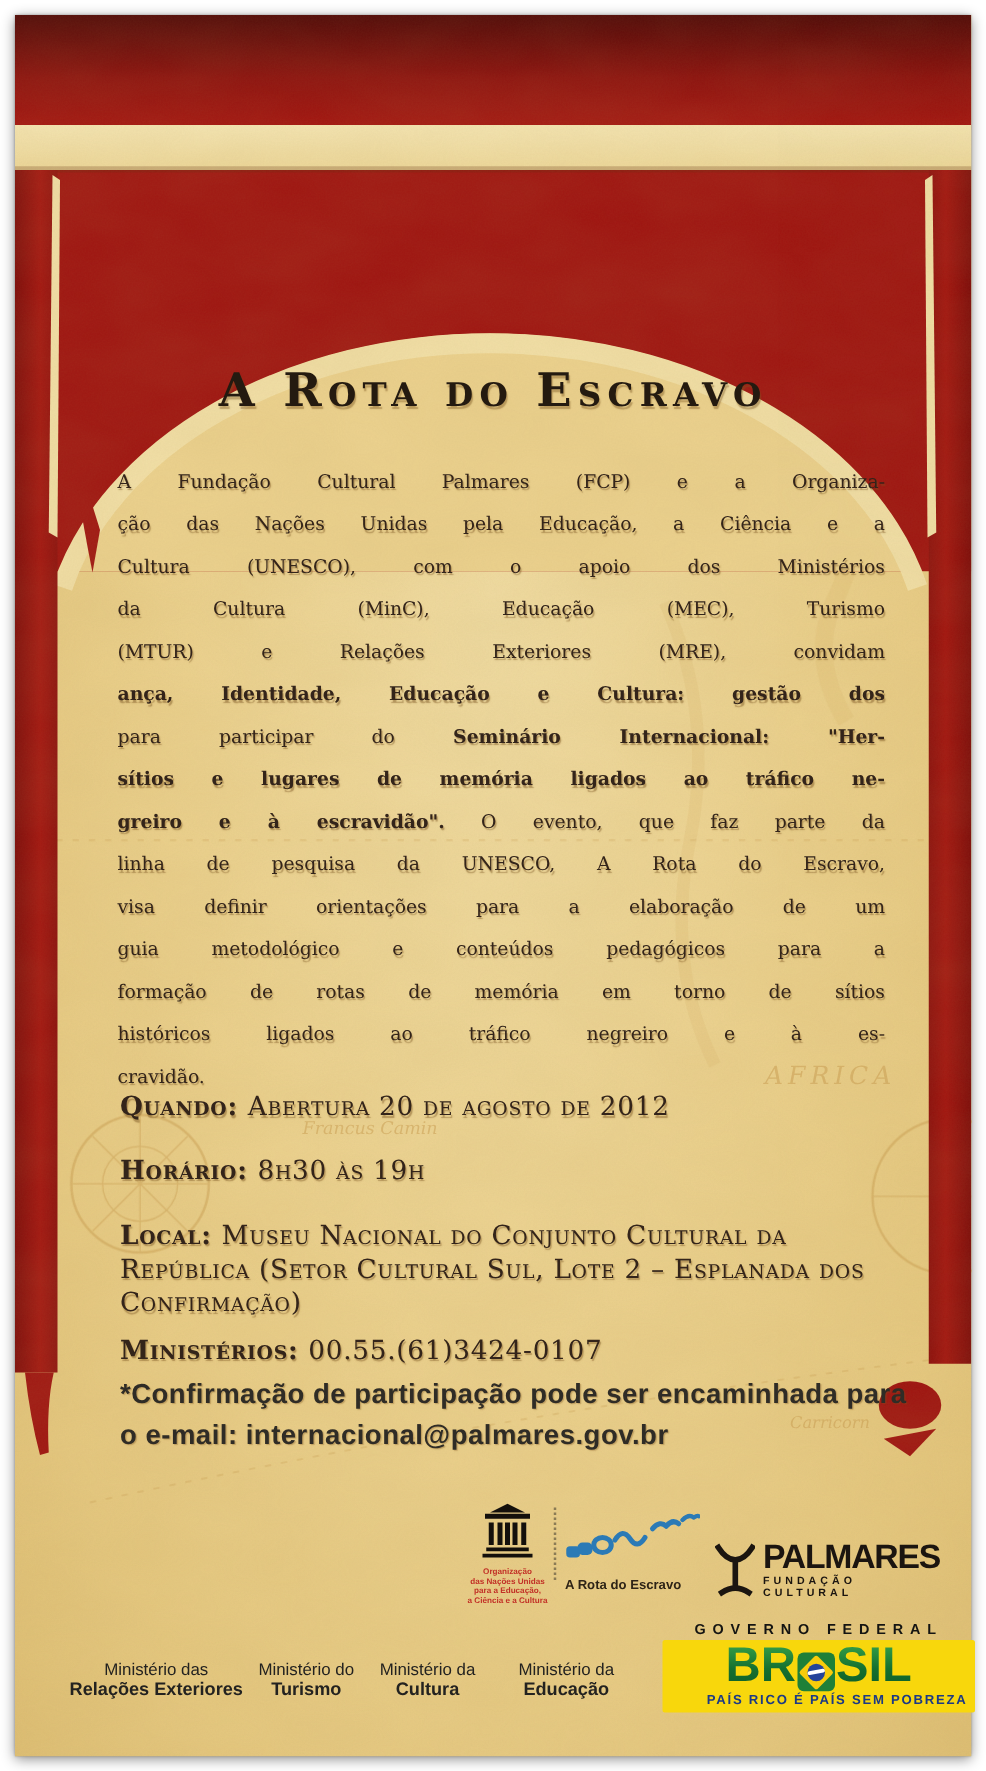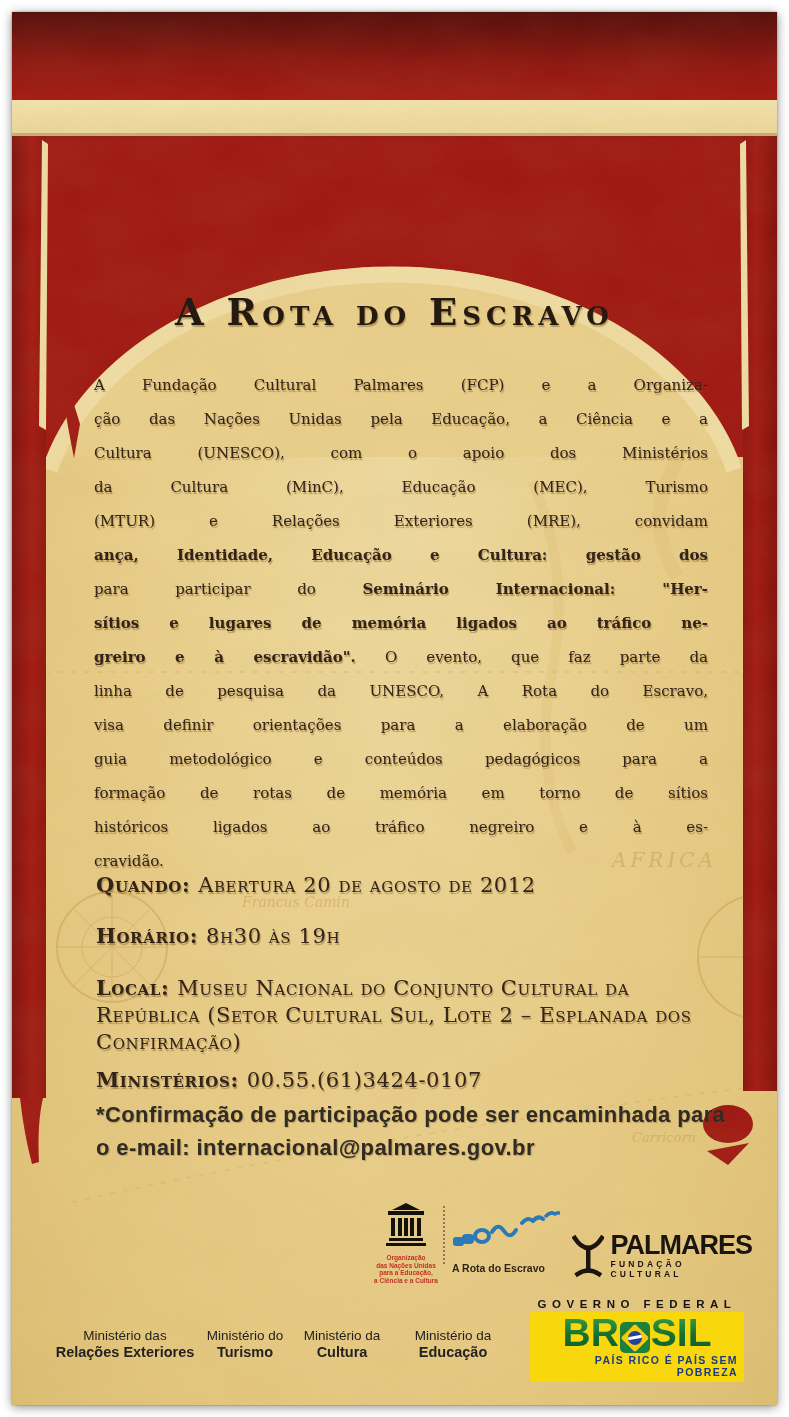--- a/index.html
+++ b/index.html
@@ -53,21 +53,21 @@
   .palmares-name{color:#1b1510;font-family:"Liberation Sans",sans-serif;font-weight:900;
                  font-size:27px;line-height:26px;letter-spacing:-1px;}
   .palmares-sub{color:#1b1510;font-family:"Liberation Sans",sans-serif;font-weight:bold;
                 font-size:8.5px;letter-spacing:3.2px;margin-top:1px;}
 
   
   .footer{left:0;top:1280px;width:765px;height:113px;font-family:"Liberation Sans","DejaVu Sans",sans-serif;}
   .ministry{position:absolute;top:36px;transform:translateX(-50%);text-align:center;color:#232220;white-space:nowrap;}
   .ministry .l1{font-size:13.5px;line-height:16px;}
   .ministry .l2{font-size:14.5px;line-height:17px;font-weight:bold;}
-  .gov-block{position:absolute;left:518px;top:6px;width:214px;text-align:center;}
+  .gov-block{position:absolute;left:518px;top:6px;width:250px;text-align:center;}
   .gov-top{color:#141412;font-weight:bold;font-size:11.5px;letter-spacing:5.5px;margin-bottom:2px;}
   .gov-yellow{background:#f8d70c;border-radius:2px;padding:1px 6px 4px 6px;}
   .gov-name{font-weight:700;font-size:39px;line-height:40px;letter-spacing:0px;
             background:linear-gradient(#35a048 5%, #157030 55%, #0d5c26 100%);
             -webkit-background-clip:text;background-clip:text;color:transparent;
             display:inline-flex;align-items:flex-end;}
   .br-flag{position:relative;display:inline-block;width:30px;height:31px;margin:0 1px;
            background:#1f8038;border-radius:5px;}
   .br-flag .diamond{position:absolute;left:5px;top:5.5px;width:20px;height:20px;background:#f8cc0b;
                     transform:rotate(45deg);border-radius:2px;}

